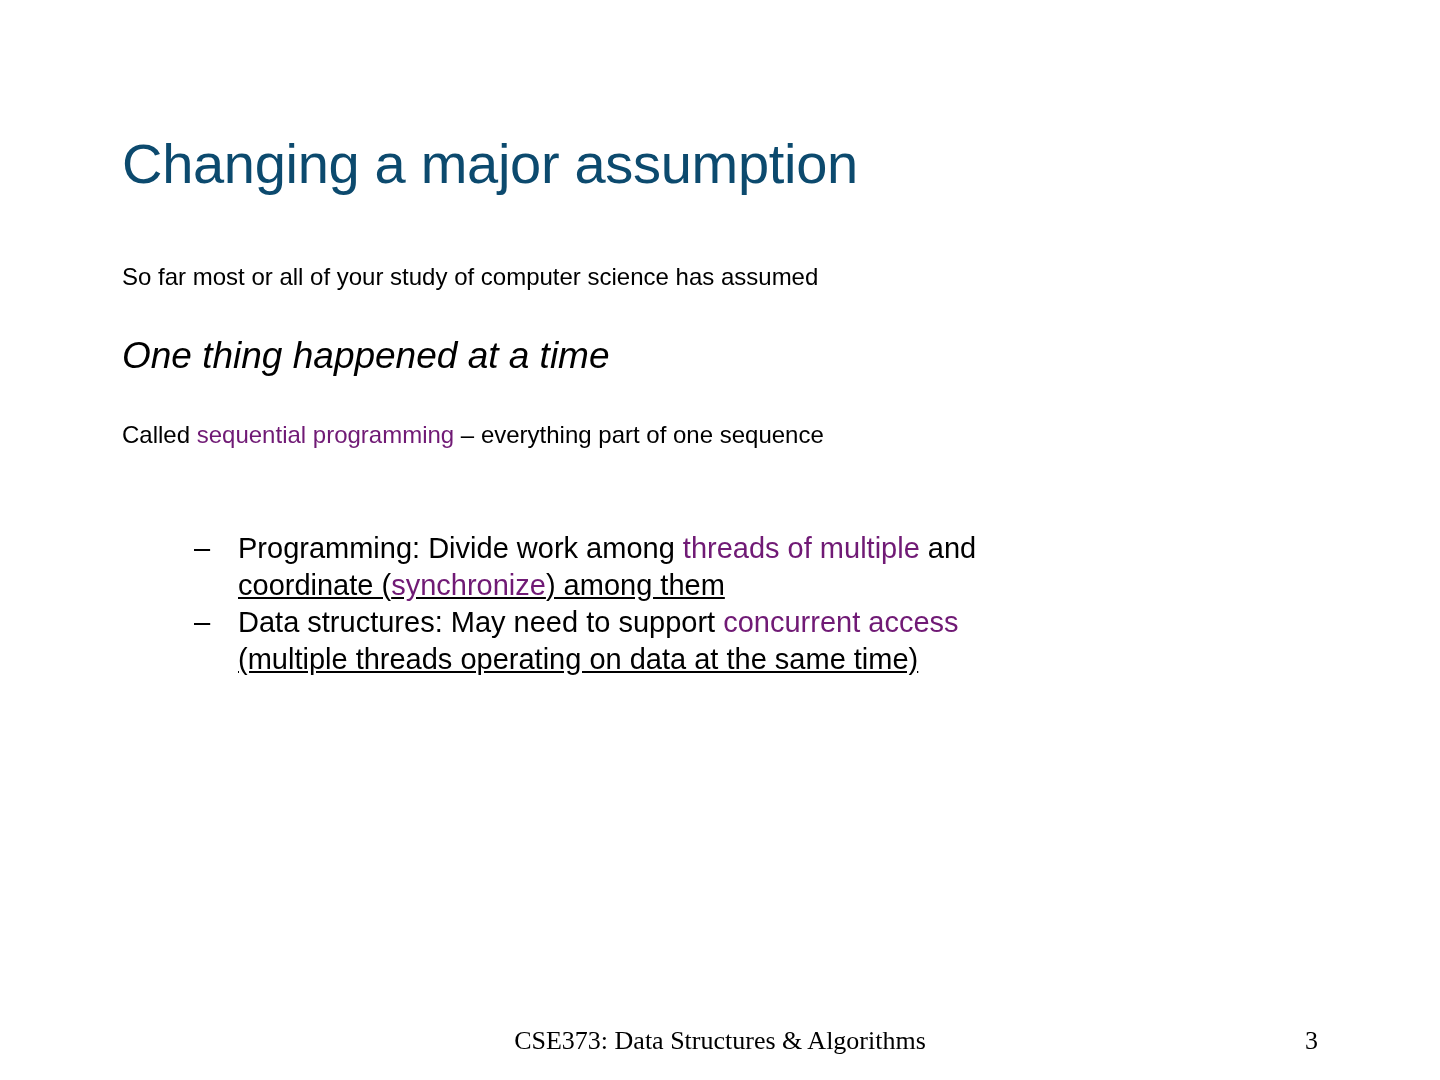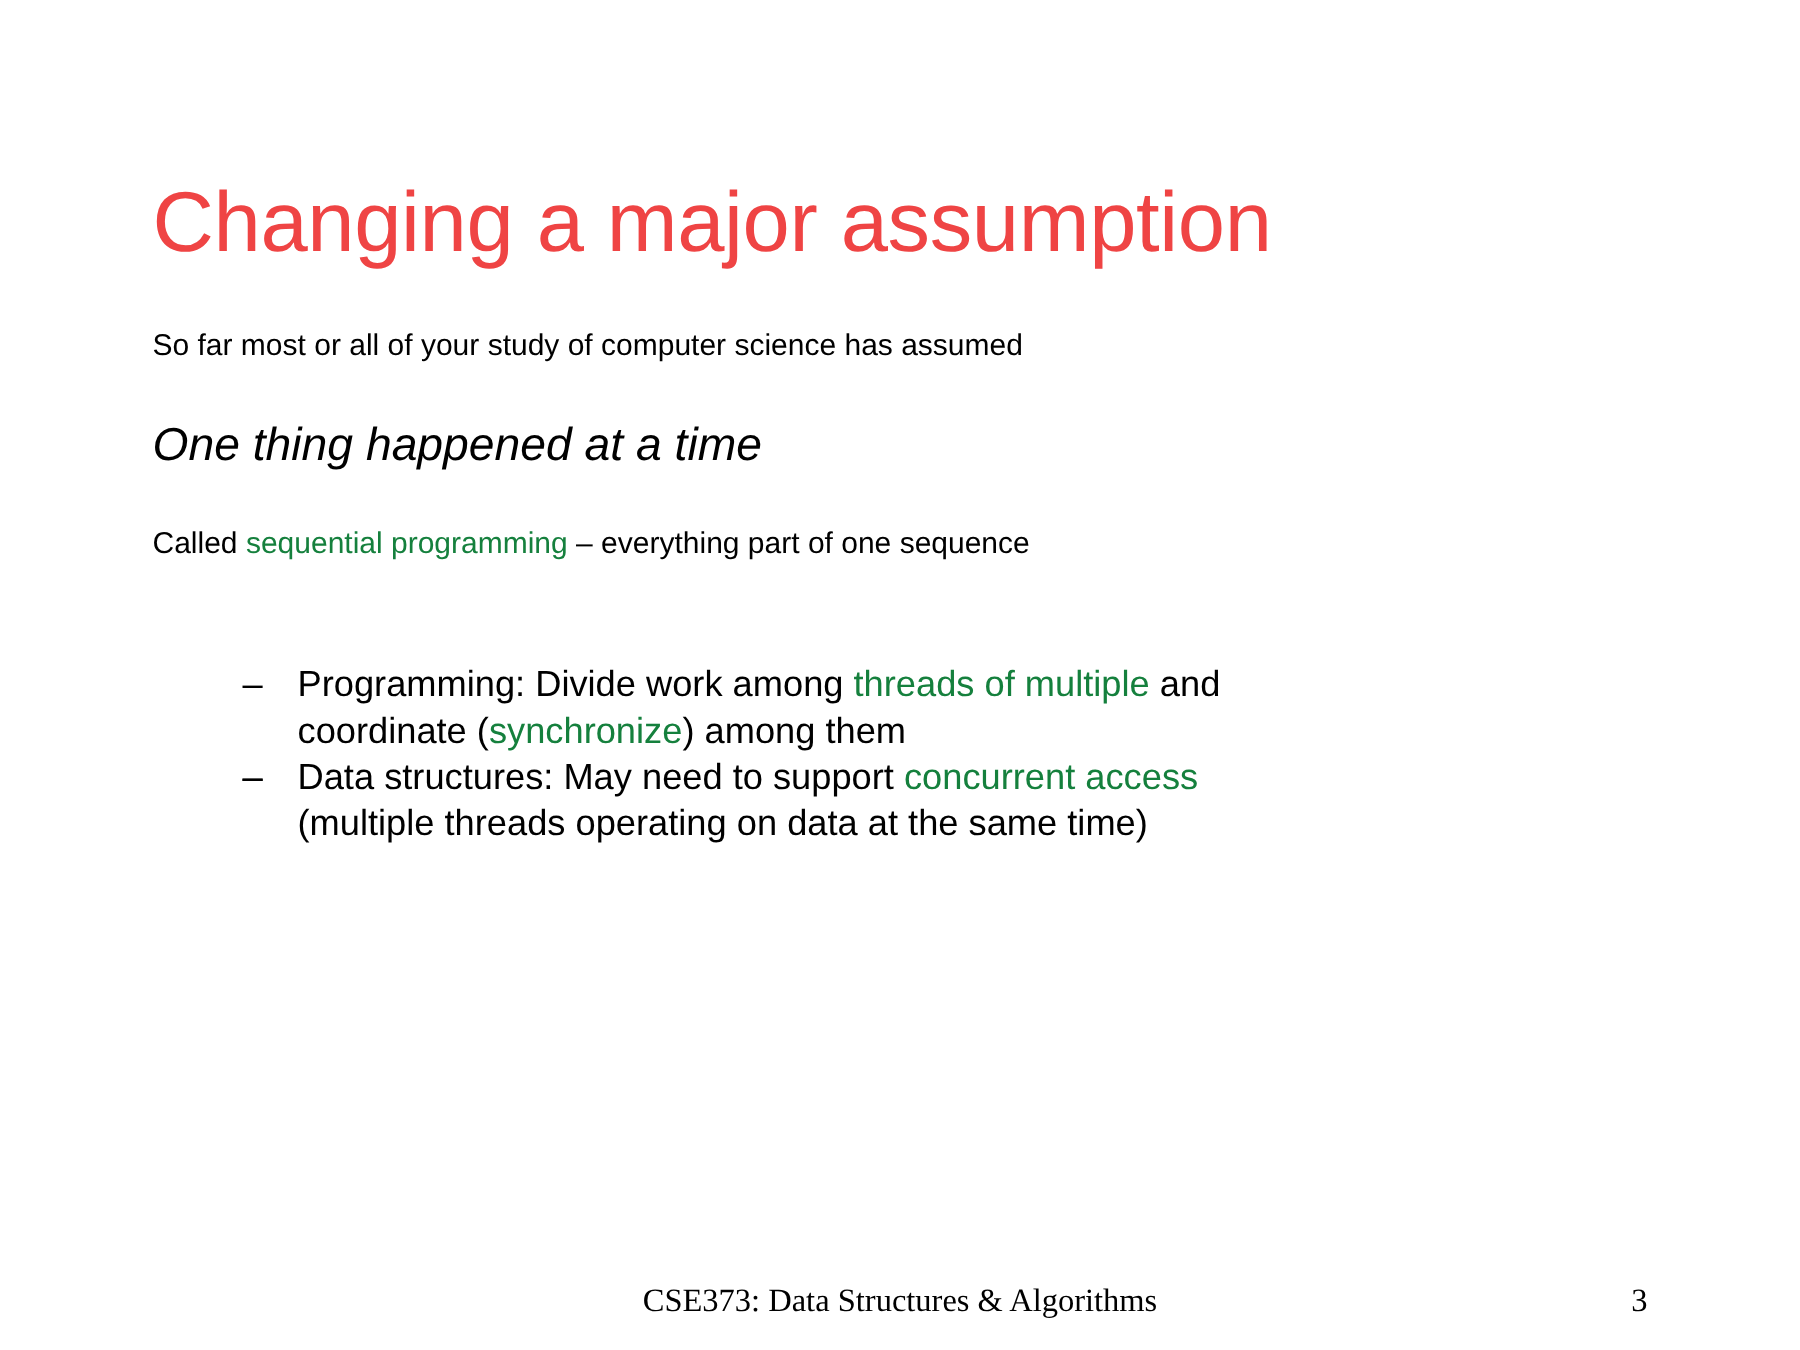--- a/index.html
+++ b/index.html
@@ -22,24 +22,24 @@
     height: 1080px;
     background: #ffffff;
   }
 
   
   #slide-title {
     position: absolute;
     left: 122px;
     top: 98px;
     width: 1200px;
-    font-size: 68px;
+    font-size: 56px;
     line-height: 1.0;
     font-weight: 400;
-    color: #ef4444;
+    color: #0c4a6e;
     letter-spacing: -0.3px;
     white-space: nowrap;
   }
 
   
   #body-block {
     position: absolute;
     left: 122px;
     top: 258px;
     width: 1215px;
@@ -87,28 +87,29 @@
     position: absolute;
     left: 72px;
     top: 0;
     font-size: 29px;
     line-height: 37px;
     color: #000000;
   }
 
   .bullet-line-2 {
     display: block;
+    text-decoration: underline;
   }
 
   .bullet-line-2.gapped {
     margin-top: 8px;
   }
 
   .hl {
-    color: #15803d;
+    color: #701a75;
   }
 
   
   #footer {
     position: absolute;
     left: 0;
     top: 1008px;
     width: 1440px;
     height: 44px;
     margin-top: 16px;

